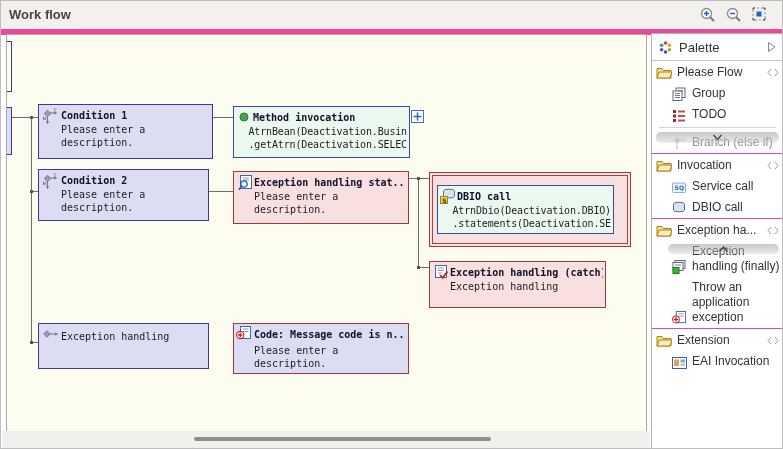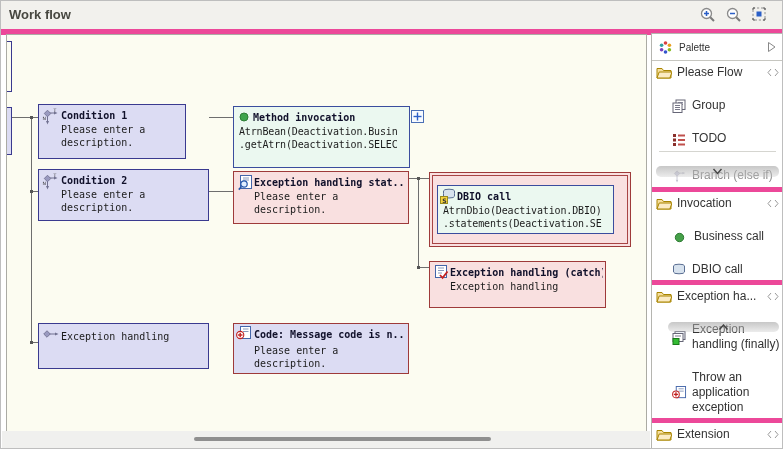--- a/index.html
+++ b/index.html
@@ -16,35 +16,35 @@
   .node{position:absolute;box-sizing:border-box;font-family:"DejaVu Sans Mono",monospace;font-size:10px;padding-top:4px;overflow:hidden;}
   .lav{background:#DCDCF3;border:1px solid #3A3A8F;}
   .mint{background:#EBF8F0;border:1px solid #3A4D9E;}
   .pink{background:#F9E0E0;border:1px solid #9E3A3A;}
   .lavred{background:#DCDCF3;border:1px solid #9E3A3A;}
   .nicon{position:absolute;left:3px;top:3px;width:18px;height:18px;}
   .ntitle{margin:1px 2px 0 22px;font-weight:bold;color:#10102A;white-space:nowrap;overflow:hidden;}
   .nline{margin:0 2px 0 22px;line-height:13px;color:#1C1C1C;white-space:nowrap;overflow:hidden;}
   .nline.first{margin-top:2px;}
   .codey .ntitle{margin-left:19px;}
-  .codey .nline{margin-left:5px;letter-spacing:-0.15px;}
+  .codey .nline{margin-left:11px;letter-spacing:-0.15px;text-align:right;}
   .container{position:absolute;left:422px;top:137px;width:202px;height:75px;background:#F9E0E0;border:1px solid #9E3A3A;box-sizing:border-box;}
   .container::before{content:"";position:absolute;inset:2px;border:1px solid #A84444;}
   .plusbox{position:absolute;left:404px;top:75px;width:13px;height:13px;background:#F6FAFF;border:1px solid #4A6FB5;box-sizing:border-box;cursor:pointer;}
   
   .bottom-strip{position:absolute;left:1px;top:430px;width:648px;height:18px;background:#F0F0EE;}
   .hthumb{position:absolute;left:192px;top:6px;width:297px;height:4px;background:#8F8F8F;border-radius:2px;cursor:pointer;}
   
   .palette{position:absolute;left:650px;top:32px;width:132px;height:417px;background:#FFFFFF;border-left:1px solid #B5B5B0;border-top:1px solid #B5B5B0;box-sizing:border-box;font-size:12px;color:#333;}
   .pal-header{height:26px;display:flex;align-items:center;padding:0 6px;border-bottom:1px solid #C6C6C0;cursor:pointer;}
-  .pal-header .plabel{margin-left:6px;font-size:10px;color:#333;flex:1;}
-  .drawer-header{height:22px;display:flex;align-items:center;padding:0 4px;border-top:5px solid #ec4899;cursor:pointer;}
+  .pal-header .plabel{margin-left:6px;font-size:13px;color:#333;flex:1;}
+  .drawer-header{height:22px;display:flex;align-items:center;padding:0 4px;border-top:1px solid #ec4899;cursor:pointer;}
   .drawer-header.first{border-top:none;}
   .drawer-header .dlabel{margin-left:5px;flex:1;white-space:nowrap;overflow:hidden;}
-  .pal-item{display:flex;align-items:center;padding:3px 2px 3px 20px;line-height:15px;cursor:pointer;position:relative;margin-top:12px;}
+  .pal-item{display:flex;align-items:flex-end;padding:3px 2px 3px 20px;line-height:15px;cursor:pointer;position:relative;}
   .pal-item .picon{flex:0 0 15px;margin-right:5px;margin-top:1px;}
   .pal-item .ilabel{flex:1;}
   .pal-sep{height:1px;background:#D5D5D0;margin:2px 7px;}
   .dimmed{color:#8E8E8E;height:17px;overflow:hidden;}
   .scroll-overlay{position:absolute;left:4px;right:4px;top:2px;height:11px;background:linear-gradient(to bottom,rgba(165,165,165,0.62),rgba(205,205,205,0.38));border-radius:5px;display:flex;align-items:center;justify-content:center;cursor:pointer;}
   .ext-gap{}
   svg{display:block;}
   svg text{font-family:"DejaVu Sans",sans-serif;}
 </style>
 </head>
@@ -93,38 +93,38 @@
     <div class="ln" style="left:202px;top:156px;width:24px;height:1px;"></div>
     <div class="ln" style="left:402px;top:143px;width:26px;height:1px;"></div>
     <div class="ln" style="left:411px;top:143px;width:1px;height:90px;"></div>
     <div class="ln" style="left:411px;top:232px;width:11px;height:1px;"></div>
     <div class="dot" style="left:23px;top:81px;"></div>
     <div class="dot" style="left:23px;top:155px;"></div>
     <div class="dot" style="left:23px;top:306px;"></div>
     <div class="dot" style="left:410px;top:142px;"></div>
     <div class="dot" style="left:410px;top:231px;"></div>
 
-    <div class="node lav" style="left:31px;top:69px;width:148px;height:55px;">
+    <div class="node lav" style="left:31px;top:69px;width:175px;height:55px;">
       <span class="nicon">
         <svg width="17" height="17" viewBox="0 0 17 17">
             <line x1="6" y1="5" x2="12" y2="5" stroke="#70708F"></line>
             <path d="M12,3.5 L15.5,5 L12,6.5 Z" fill="#70708F"></path>
             <line x1="5.5" y1="8" x2="5.5" y2="13" stroke="#70708F"></line>
             <path d="M4,13 L5.5,16.5 L7,13 Z" fill="#70708F"></path>
             <rect x="3.2" y="3.2" width="4.6" height="4.6" transform="rotate(45 5.5 5.5)" fill="#9A9AC0" stroke="#70708F" stroke-width="0.8"></rect>
             <text x="11.5" y="3.8" font-size="4.6" fill="#333">T</text>
             <text x="0.5" y="12" font-size="4.6" fill="#333">N</text>
           </svg>
       </span>
       <div class="ntitle">Condition 1</div>
       <div class="nline first">Please enter a</div>
       <div class="nline">description.</div>
     </div>
 
-    <div class="node mint codey" style="left:226px;top:71px;width:177px;height:62px;">
+    <div class="node mint codey" style="left:226px;top:71px;width:177px;height:52px;">
       <span class="nicon" style="left:5px;top:5px;">
         <svg width="10" height="10" viewBox="0 0 10 10">
             <circle cx="5" cy="5" r="4" fill="#3FA44D" stroke="#2E7D36"></circle>
           </svg>
       </span>
       <div class="ntitle">Method invocation</div>
       <div class="nline first">AtrnBean(Deactivation.Busin</div>
       <div class="nline">.getAtrn(Deactivation.SELEC</div>
     </div>
     <div class="plusbox">
@@ -323,29 +323,30 @@
           </svg>
       </span>
       <span class="dlabel">Invocation</span>
       <span>
         <svg width="12" height="9" viewBox="0 0 12 9">
             <path d="M4,1 L1,4.5 L4,8 M8,1 L11,4.5 L8,8" fill="none" stroke="#9A9A9A"></path>
           </svg>
       </span>
     </div>
 
-
-    <div class="pal-item">
-      <span class="picon" style="padding-left:2px;">
-        <svg width="11" height="11" viewBox="0 0 11 11">
-            <circle cx="5.5" cy="5.5" r="4.2" fill="#45A049" stroke="#2D7A32"></circle>
-          </svg>
-      </span>
-      <span class="ilabel">Business call</span>
-    </div>
+    <div class="pal-item">
+      <span class="picon">
+        <svg width="14" height="12" viewBox="0 0 14 12">
+            <rect x="0.5" y="1" width="13" height="9.5" rx="1" fill="#EAF4FD" stroke="#85AED6"></rect>
+            <text x="2.6" y="8.2" font-size="6.2" font-weight="bold" fill="#3070B0">SQ</text>
+          </svg>
+      </span>
+      <span class="ilabel">Service call</span>
+    </div>
+
 
     <div class="pal-item">
       <span class="picon">
         <svg width="14" height="14" viewBox="0 0 14 14">
             <ellipse cx="7" cy="3" rx="5.5" ry="1.8" fill="#D7E2EE" stroke="#5A6E92"></ellipse>
             <path d="M1.5,3 v3 a5.5,1.8 0 0 0 11,0 V3" fill="#D7E2EE" stroke="#5A6E92"></path>
             <path d="M1.5,6 v3 a5.5,1.8 0 0 0 11,0 V6" fill="#D7E2EE" stroke="#5A6E92"></path>
           </svg>
       </span>
       <span class="ilabel">DBIO call</span>

